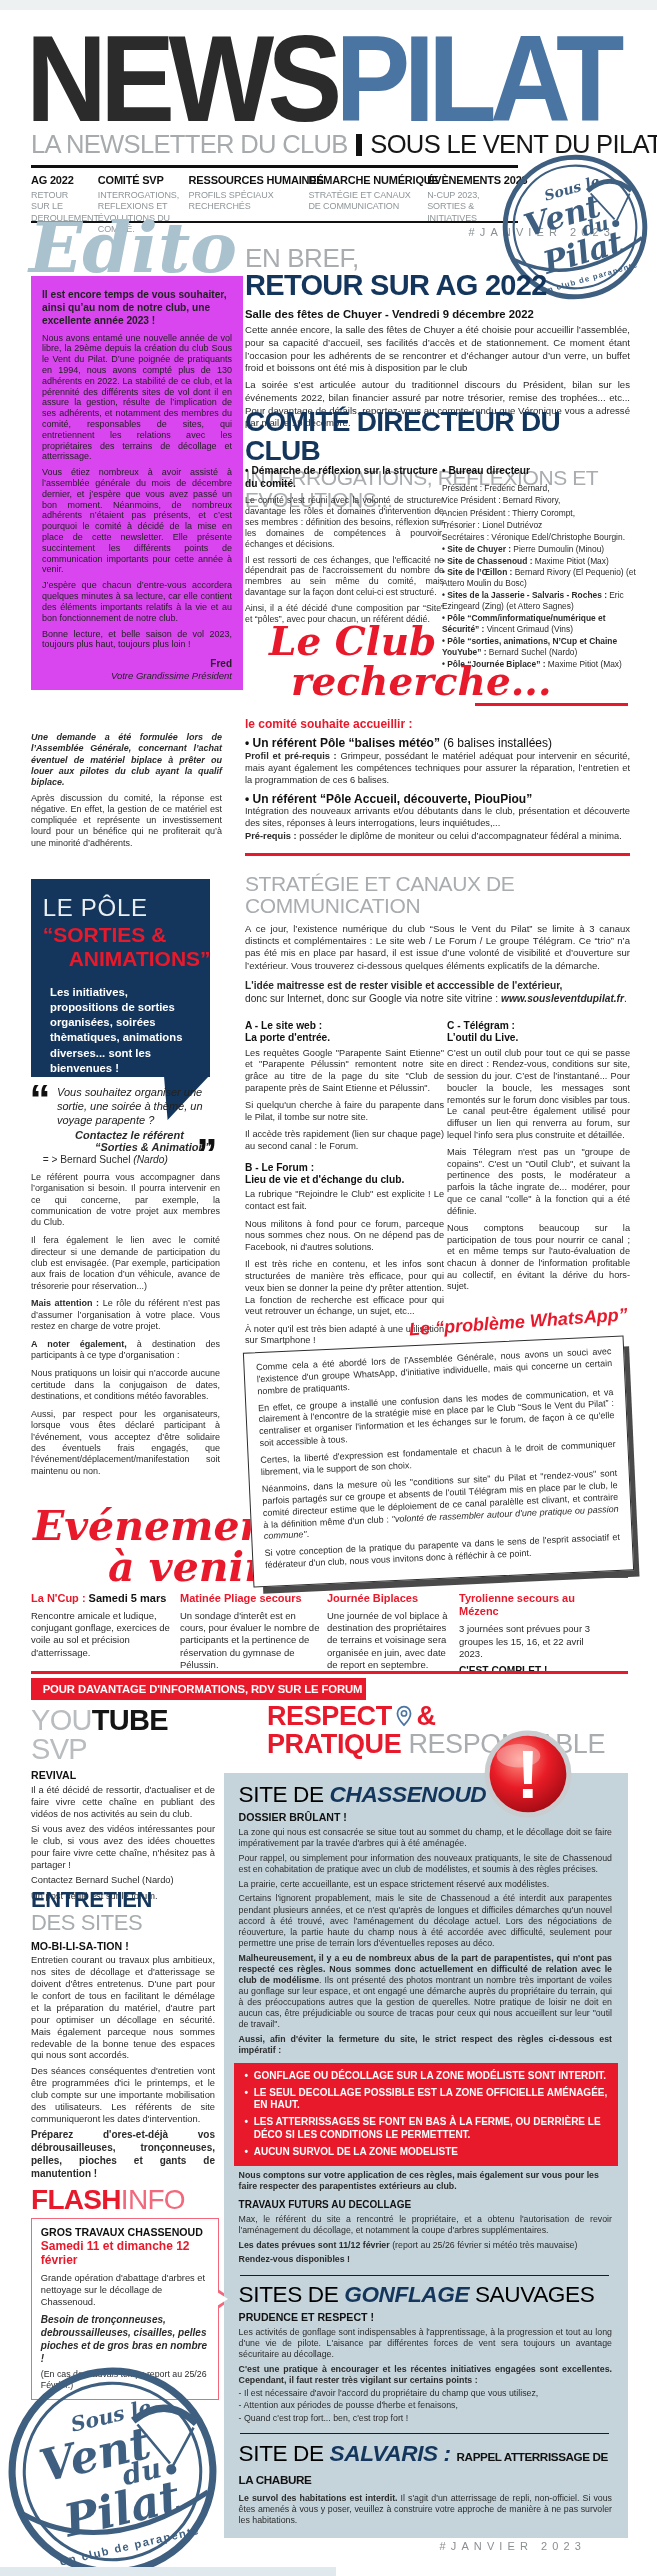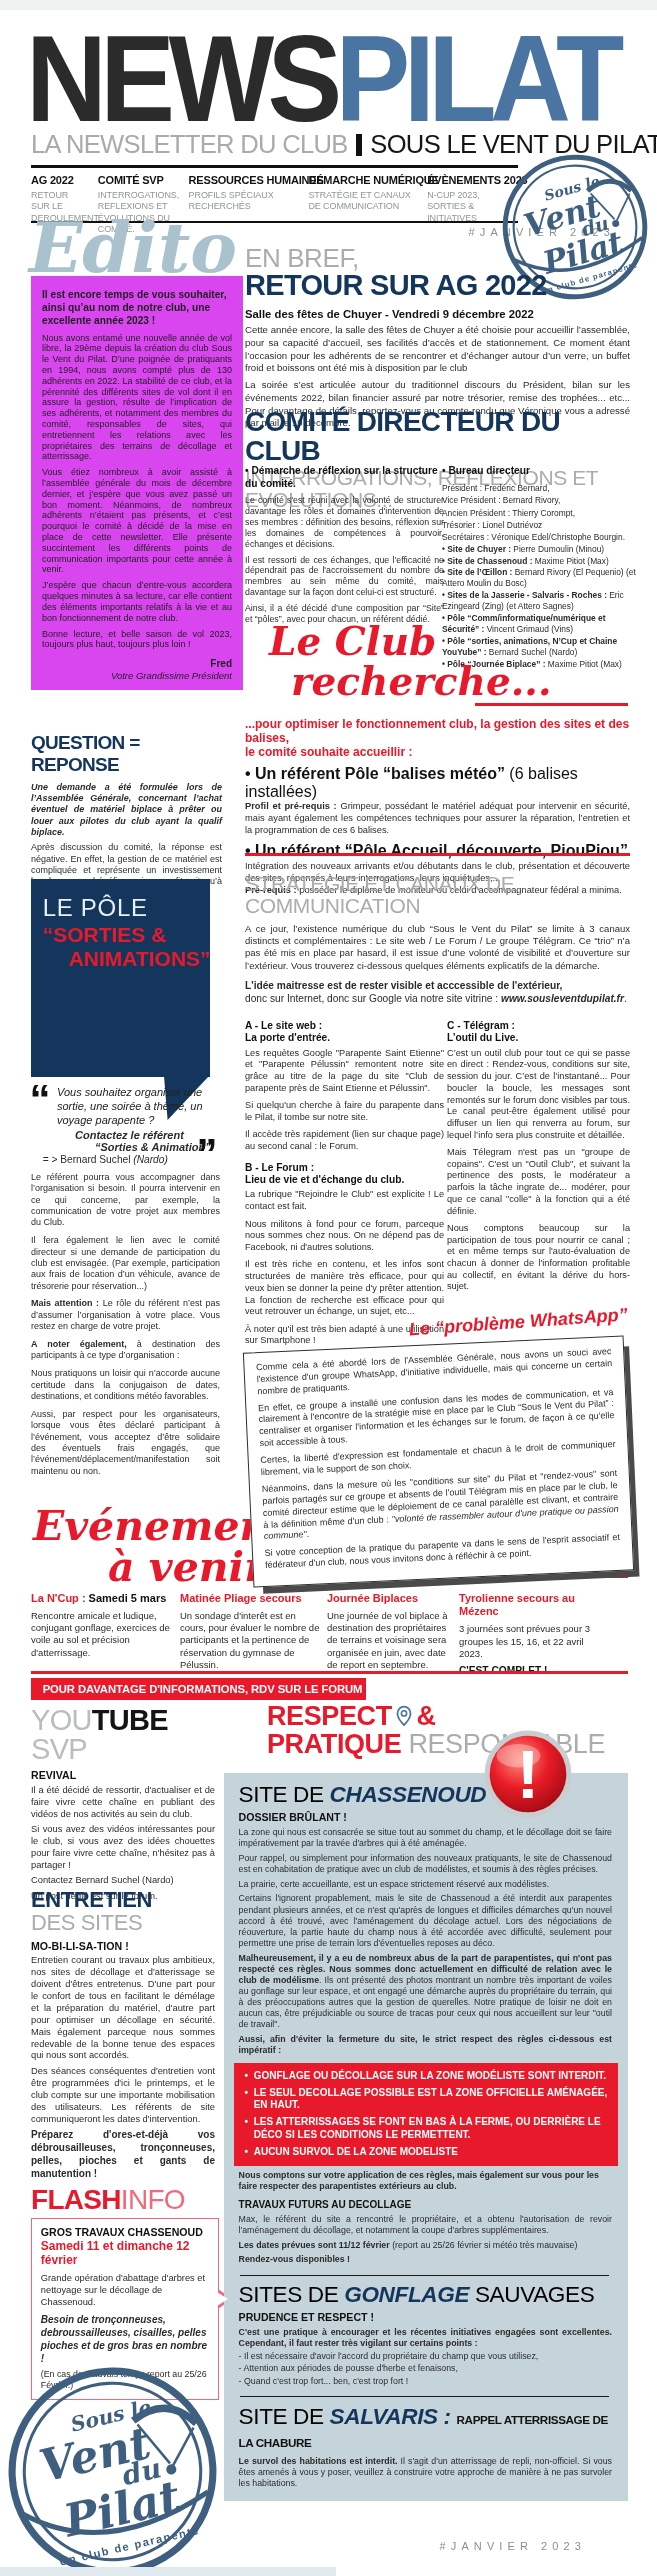--- a/index.html
+++ b/index.html
@@ -101,21 +101,21 @@
   .comite-right{left:442px;top:465px;width:196px;font-size:8.4px;line-height:1.45;}
   .comite-right .bline{white-space:nowrap;}
   .comite-right .bitem{margin-top:0.7px;line-height:1.32;}
   .comite-right .bitem b{font-weight:800;}
   .lc-script1{left:269px;top:622px;font-size:39px;color:#e8192b;line-height:1;}
   .lc-script2{left:291px;top:662px;font-size:39px;color:#e8192b;line-height:1;}
   .lc-line{left:475px;top:703px;width:153px;height:2.9px;background:#e8192b;}
   .recherche{left:245px;top:717px;width:385px;}
   .recherche .lead{font-size:12px;font-weight:800;color:#e8192b;line-height:1.18;}
   .recherche .item{margin-top:5.1px;}
-  .recherche .ih{font-size:16px;font-weight:800;color:#111;}
+  .recherche .ih{font-size:12px;font-weight:800;color:#111;}
   .recherche .ih .norm{font-weight:400;}
   .recherche p{font-size:9.3px;line-height:1.28;margin:0.7px 0 0;}
   .rech-line{left:245px;top:853px;width:385px;height:2.9px;background:#e8192b;}
   .numerique{left:245px;top:871px;width:385px;}
   .numerique .np{font-size:9.5px;line-height:1.3;margin:5.8px 0 0;}
   .numerique .idea{margin-top:6.6px;font-size:10.2px;line-height:1.3;}
   .numerique .idea b{font-weight:800;}
   .numerique .url{font-style:italic;font-weight:700;}
   .num-col{position:absolute;top:1020px;}
   .num-a{left:245px;width:199px;}
@@ -251,29 +251,29 @@
     <p class="jus">Vous étiez nombreux à avoir assisté à l’assemblée générale du mois de décembre dernier, et j’espère que vous avez passé un bon moment. Néanmoins, de nombreux adhérents n’étaient pas présents, et c’est pourquoi le comité à décidé de la mise en place de cette newsletter. Elle présente succintement les différents points de communication importants pour cette année à venir.</p>
     <p class="jus">J’espère que chacun d’entre-vous accordera quelques minutes à sa lecture, car elle contient des éléments importants relatifs à la vie et au bon fonctionnement de notre club.</p>
     <p class="jus">Bonne lecture, et belle saison de vol 2023, toujours plus haut, toujours plus loin !</p>
     <div class="sig">
       <div class="s1">Fred</div>
       <div class="s2">Votre Grandissime Président</div>
     </div>
   </div>
 
   <div class="abs question">
-    <h2>QUESTION = REPONSE</h2>
     <p class="lead jus">Une demande a été formulée lors de l’Assemblée Générale, concernant l’achat éventuel de matériel biplace à prêter ou louer aux pilotes du club ayant la qualif biplace.</p>
     <p class="jus">Après discussion du comité, la réponse est négative. En effet, la gestion de ce matériel est compliquée et représente un investissement lourd pour un bénéfice qui ne profiterait qu’à une minorité d’adhérents.</p>
   </div>
 
   <div class="abs pole-box">
     <div class="pt1">LE PÔLE</div>
     <div class="pt2">“SORTIES &amp;</div>
     <div class="pt3">ANIMATIONS”</div>
+    <div class="pbody">Les initiatives, propositions de sorties organisées, soirées thèmatiques, animations diverses... sont les bienvenues !</div>
   </div>
   <div class="abs pole-tail"></div>
 
   <div class="quote">
     <div class="oq">“</div>
     <div class="qtxt">Vous souhaitez organiser une sortie, une soirée à thème, un voyage parapente ?</div>
     <div class="qc1">Contactez le référent</div>
     <div class="qc2">“Sorties &amp; Animation”</div>
     <div class="qref"><span>= &gt; Bernard Suchel </span><i>(Nardo)</i></div>
     <div class="cq">”</div>
@@ -319,21 +319,20 @@
     <div class="bitem"><b>• Sites de la Jasserie - Salvaris - Roches :</b><span> Eric Ezingeard (Zing) (et Attero Sagnes)</span></div>
     <div class="bitem"><b>• Pôle “Comm/informatique/numérique et Sécurité” :</b><span> Vincent Grimaud (Vins)</span></div>
     <div class="bitem"><b>• Pôle “sorties, animations, N’Cup et Chaine YouYube” :</b><span> Bernard Suchel (Nardo)</span></div>
     <div class="bitem"><b>• Pôle “Journée Biplace” :</b><span> Maxime Pitiot (Max)</span></div>
   </div>
 
   <div class="abs lc-script1 script">Le Club</div>
   <div class="abs lc-script2 script">recherche...</div>
   <div class="abs lc-line"></div>
   <div class="abs recherche">
-    <div class="lead">...pour optimiser le fonctionnement club, la gestion des sites et des balises,</div>
     <div class="lead">le comité souhaite accueillir :</div>
     <div class="item">
       <div class="ih"><span>• Un référent  Pôle “balises météo”</span><span class="norm"> (6 balises installées)</span></div>
       <p class="jus"><b>Profil et pré-requis :</b><span> Grimpeur, possédant le matériel adéquat pour intervenir en sécurité, mais ayant également les compétences techniques pour assurer la réparation, l’entretien et la programmation de ces 6 balises.</span></p>
     </div>
     <div class="item">
       <div class="ih">• Un référent  “Pôle Accueil, découverte, PiouPiou”</div>
       <p class="jus">Intégration des nouveaux arrivants et/ou débutants dans le club, présentation et découverte des sites, réponses à leurs interrogations, leurs inquiétudes,...</p>
       <p class="jus"><b>Pré-requis :</b><span> posséder le diplôme de moniteur ou celui d’accompagnateur fédéral a minima.</span></p>
     </div>
@@ -486,20 +485,21 @@
         </div>
     </div>
     <p class="pb">Nous comptons sur votre application de ces règles, mais également sur vous pour les faire respecter des parapentistes extérieurs au club.</p>
     <div class="th">TRAVAUX FUTURS AU DECOLLAGE</div>
     <p class="jus">Max, le référent du site a rencontré le propriétaire, et a obtenu l'autorisation de revoir l'aménagement du décollage, et notamment la coupe d'arbres supplémentaires.</p>
     <p><span class="pb">Les dates prévues sont 11/12 février</span><span> (report au 25/26 février si météo très mauvaise)</span></p>
     <p class="pb">Rendez-vous disponibles !</p>
     <div class="divider"></div>
     <div class="ph"><span class="lt">SITES DE </span><span class="nv">GONFLAGE</span><span class="lt"> SAUVAGES</span></div>
     <div class="psub">PRUDENCE ET RESPECT !</div>
+    <p class="jus">Les activités de gonflage sont indispensables à l'apprentissage, à la progression et tout au long d'une vie de pilote. L'aisance par différentes forces de vent sera toujours un avantage sécuritaire au décollage.</p>
     <p class="jus pb">C'est une pratique à encourager et les récentes initiatives engagées sont excellentes. Cependant, il faut rester très vigilant sur certains points :</p>
     <p class="gli">- Il est nécessaire d'avoir l'accord du propriétaire du champ que vous utilisez,</p>
     <p class="gli">- Attention aux périodes de pousse d'herbe et fenaisons,</p>
     <p class="gli">- Quand c'est trop fort... ben, c'est trop fort !</p>
     <div class="divider"></div>
     <div class="ph"><span class="lt">SITE DE </span><span class="nv">SALVARIS : </span><span class="blk">RAPPEL ATTERRISSAGE DE LA CHABURE</span></div>
     <p class="jus"><span class="pb">Le survol des habitations est interdit.</span><span> Il s'agit d'un atterrissage de repli, non-officiel. Si vous êtes amenés à vous y poser, veuillez à construire votre approche de manière à ne pas survoler les habitations.</span></p>
   </div>
 
   <div class="abs stamp-bottom">

